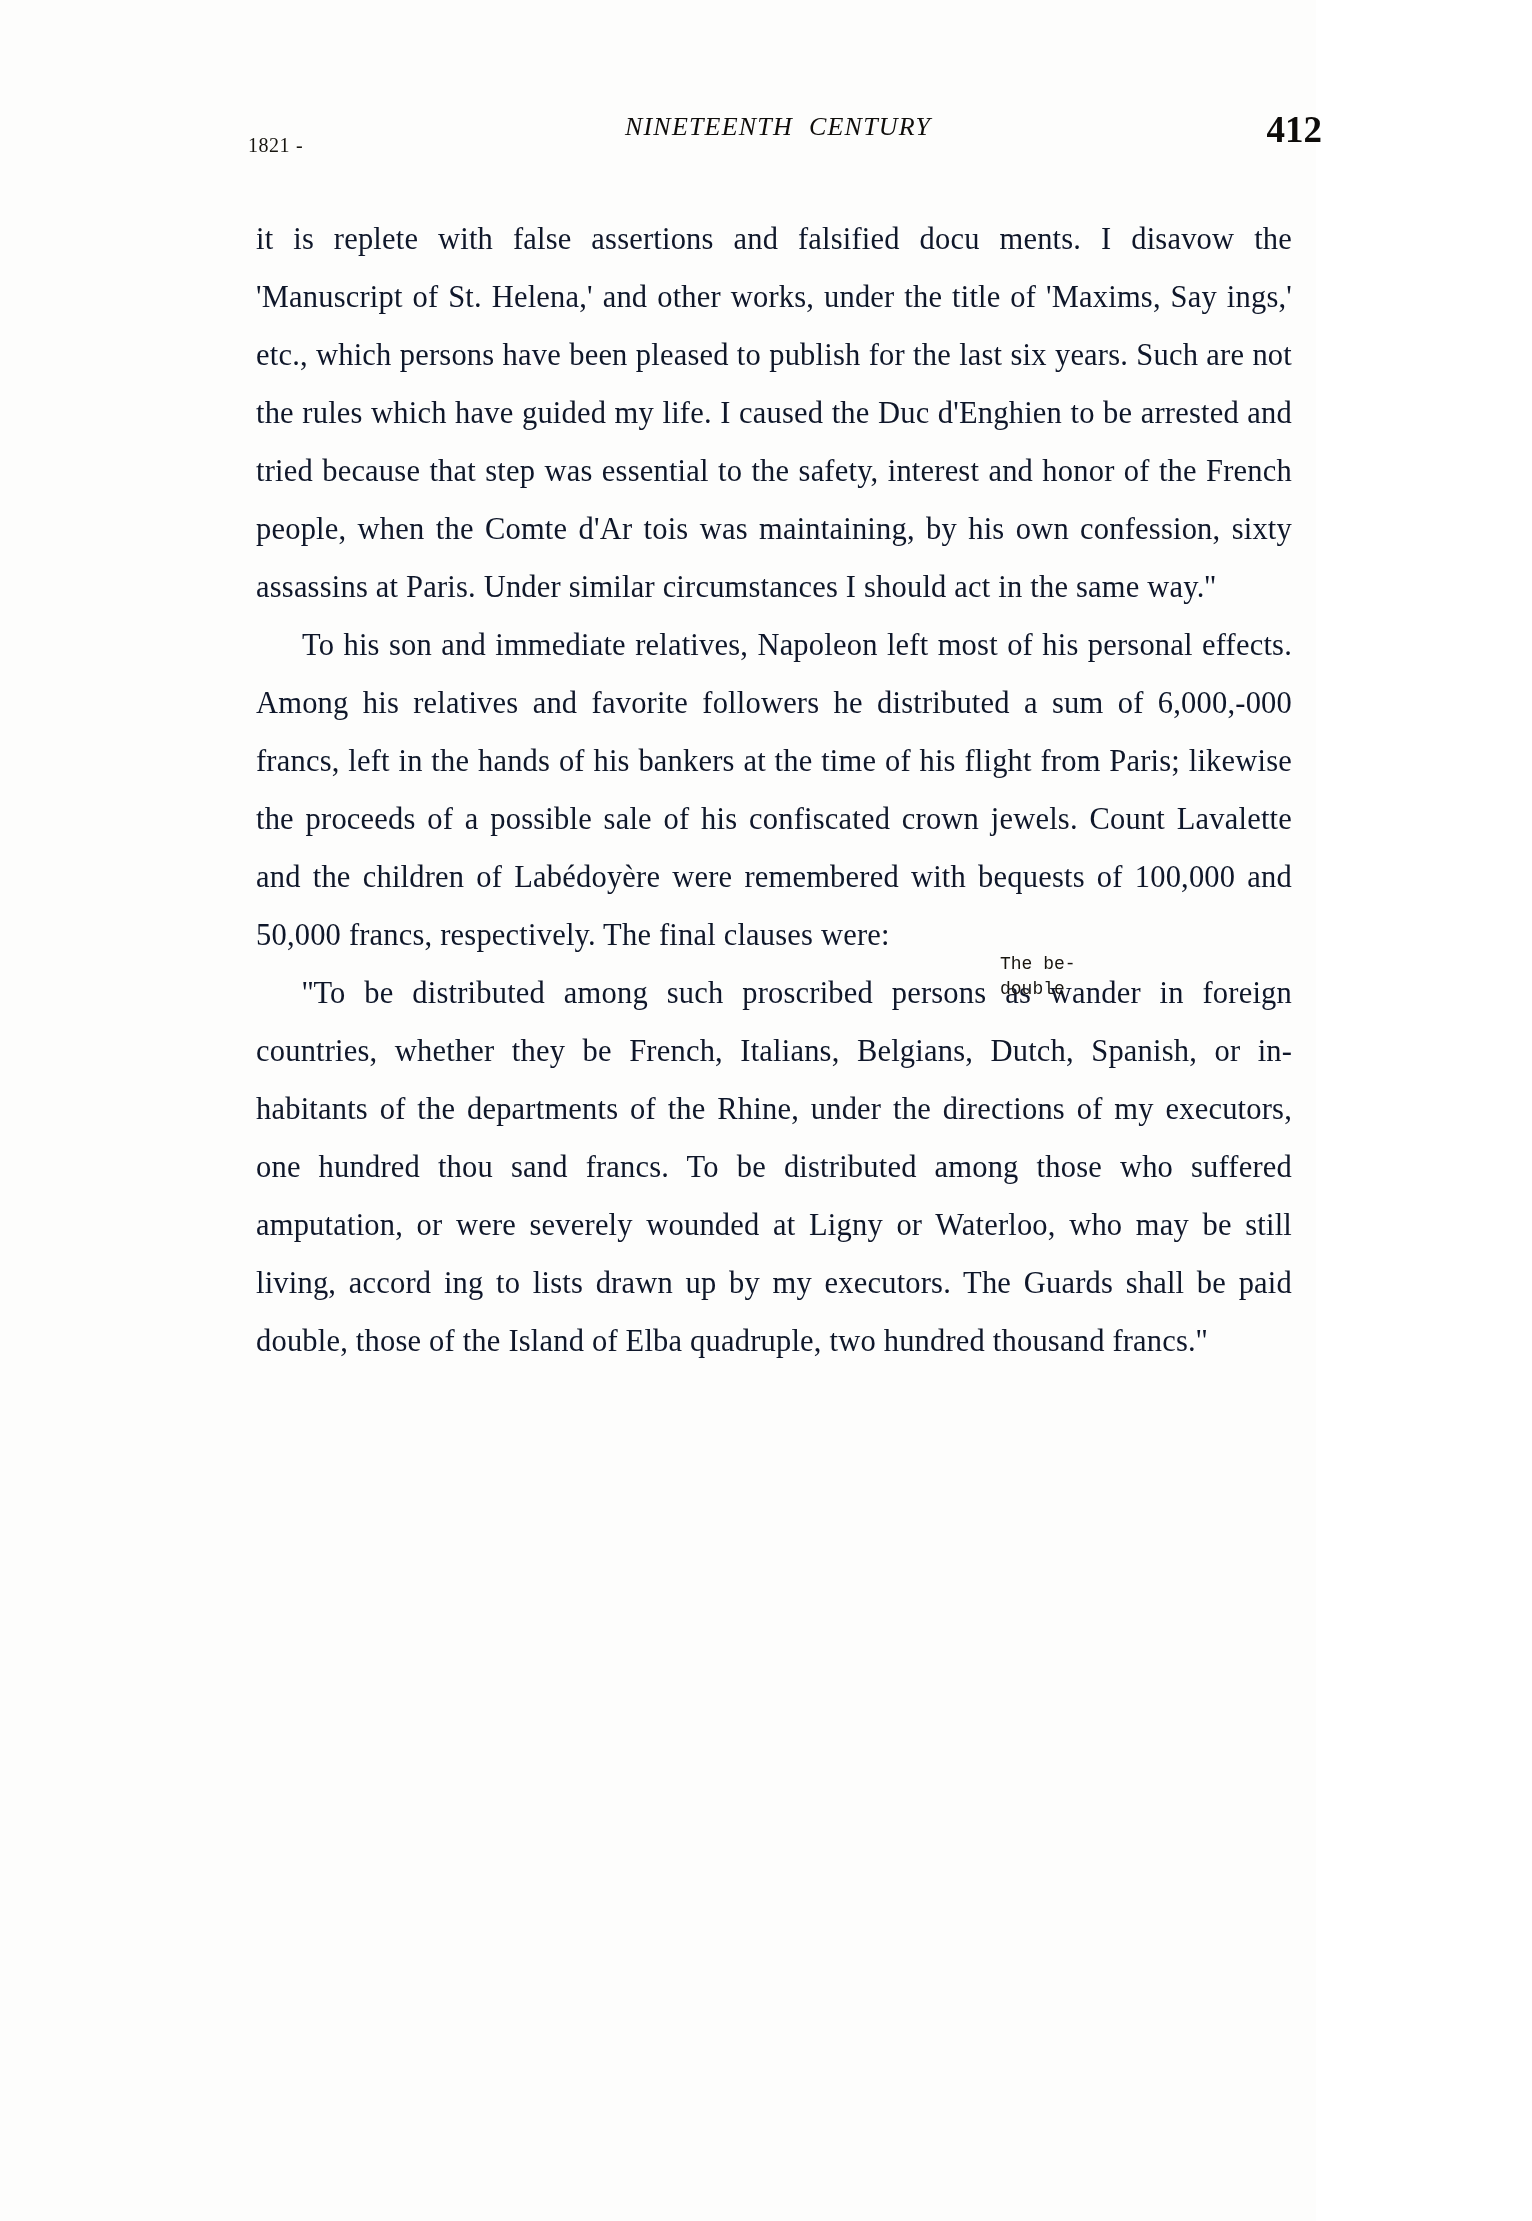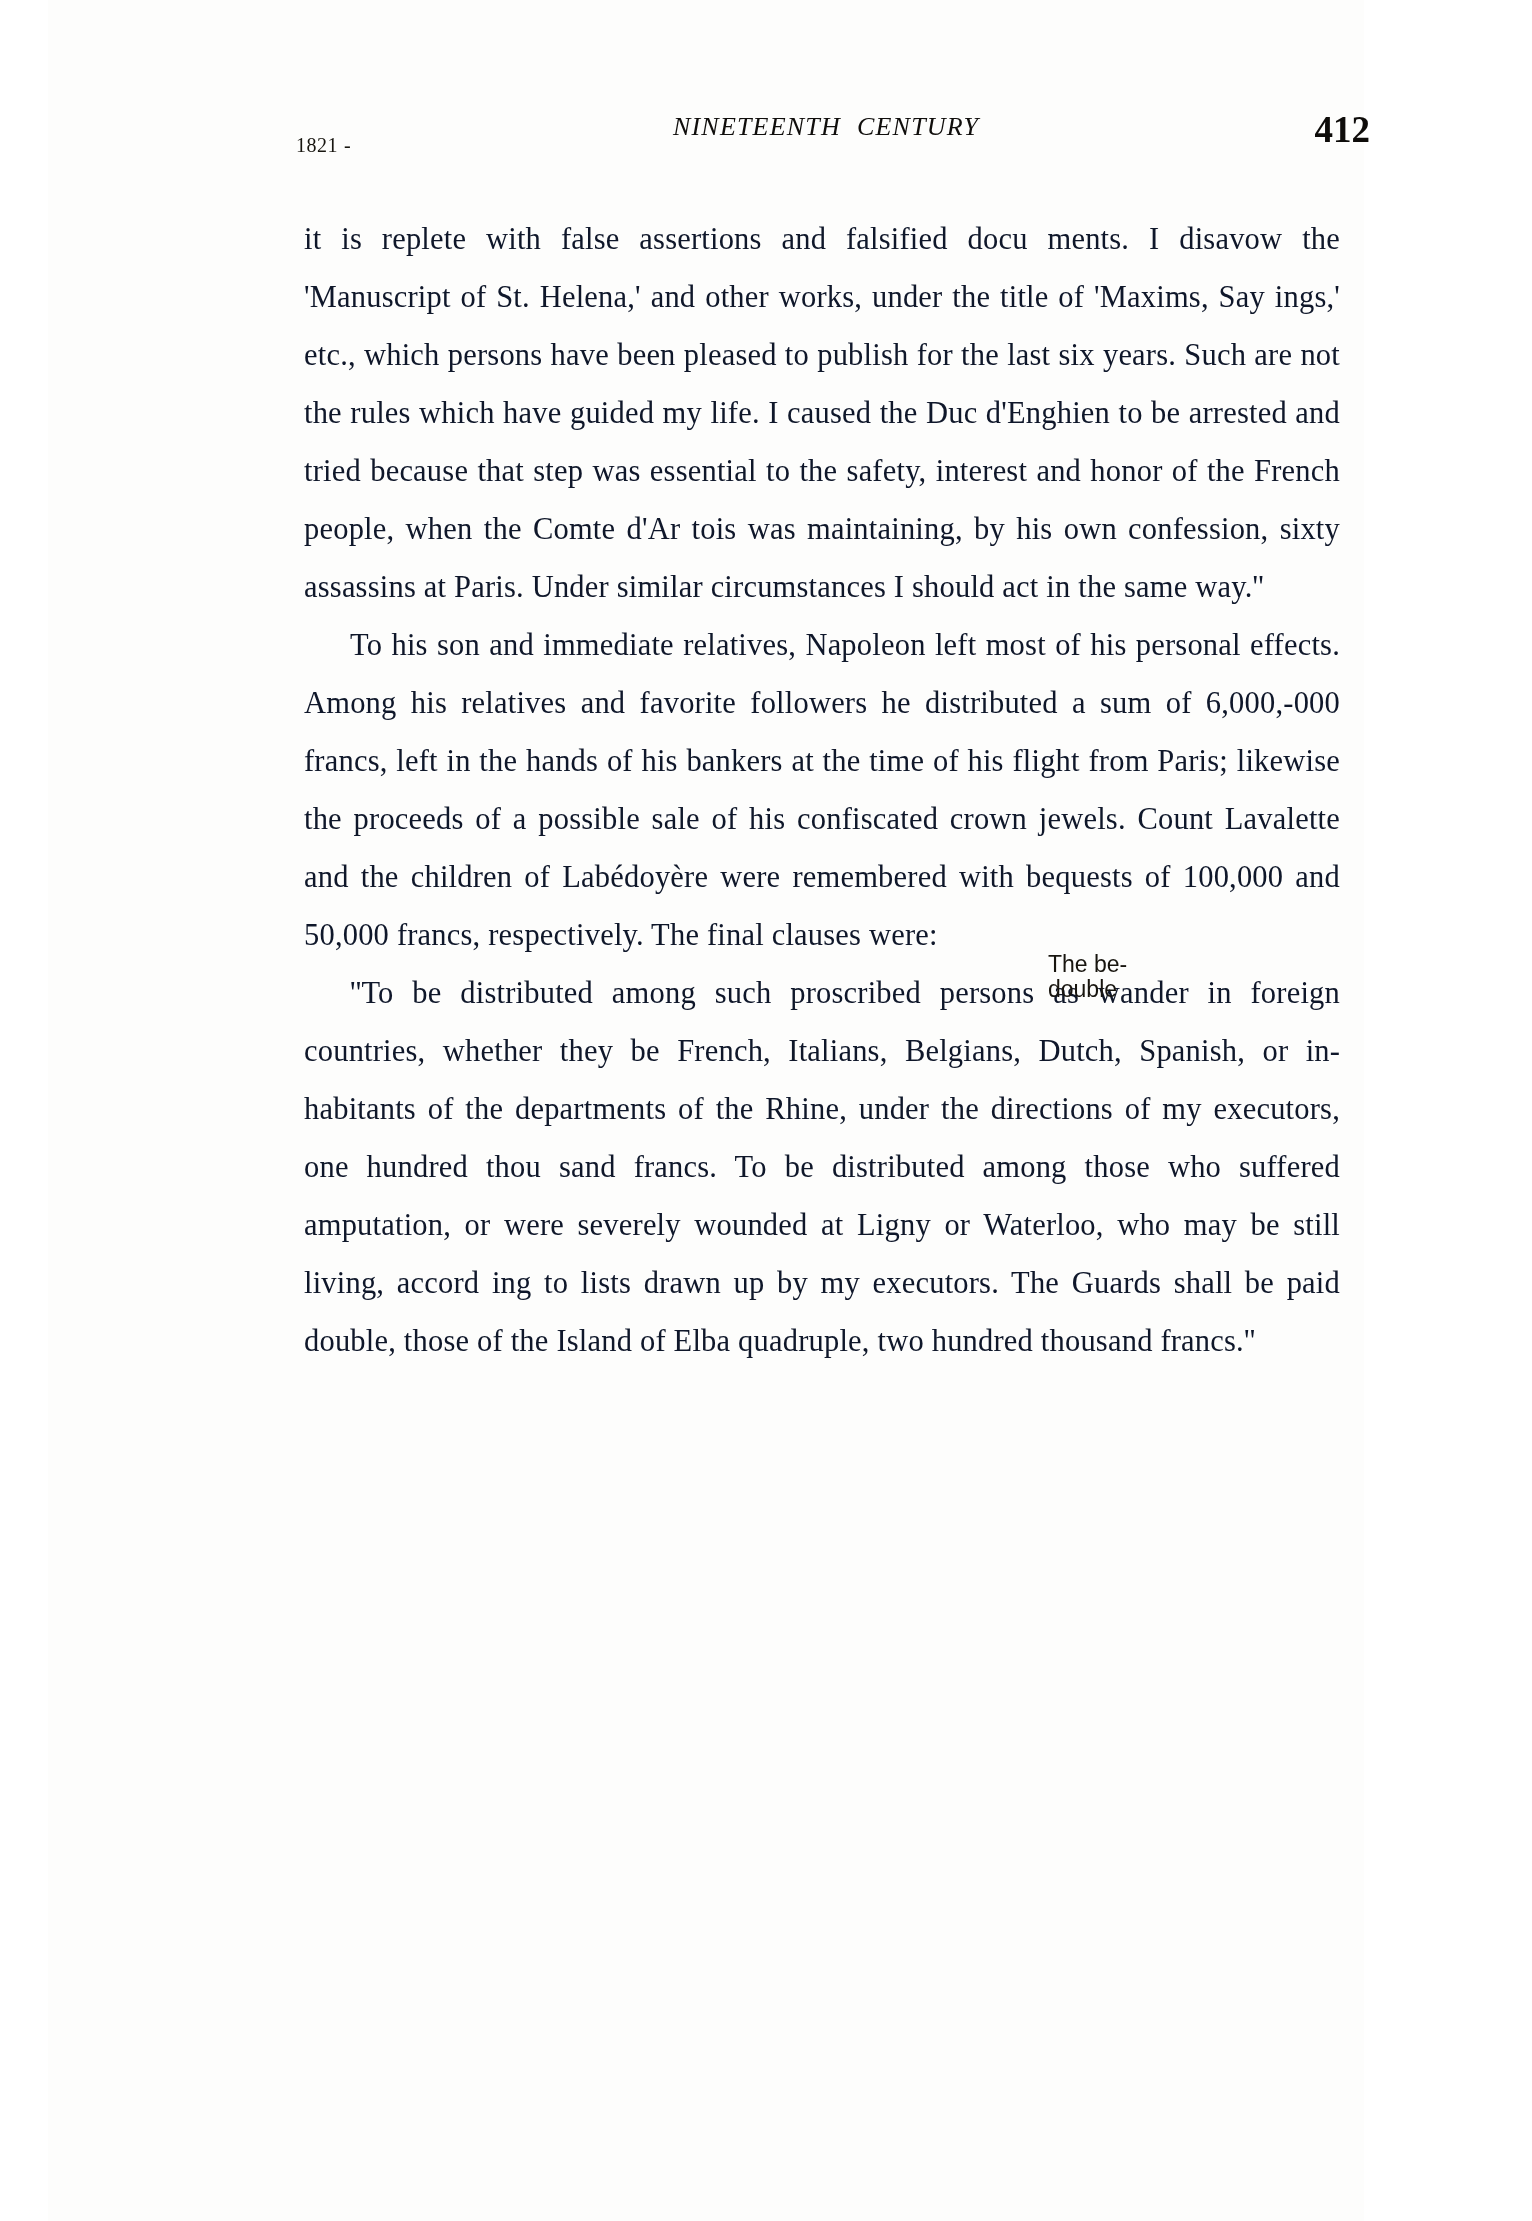--- a/index.html
+++ b/index.html
@@ -14,21 +14,20 @@
     color: #100e0c;
     position: relative;
     overflow: hidden;
   }
   .page {
     position: absolute;
     left: 0; top: 0;
     width: 1316px;
     height: 2221px;
     background: #fdfdfc;
-    margin-left: 48px;
   }
   .header {
     position: absolute;
     left: 248px;
     top: 112px;
     width: 1060px;
     height: 60px;
   }
   .header-year {
     position: absolute;
@@ -88,24 +87,24 @@
   }
   p.para:last-child {
     text-align: justify;
   }
   
   .marginal-note {
     position: absolute;
     left: 1000px;
     top: 952px;
     width: 130px;
-    font-size: 23px;
+    font-size: 18px;
     line-height: 25px;
     color: #18150f;
-    font-family: Liberation Sans, sans-serif;
+    font-family: Liberation Mono, monospace;
     text-align: left;
   }
   .note-line2 {
     display: block;
   }
 </style>
 </head>
 <body>
 
 <div class="page">

